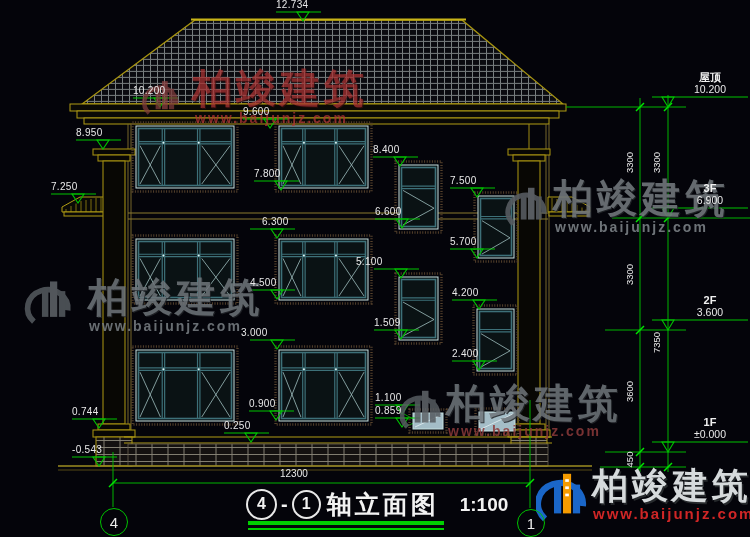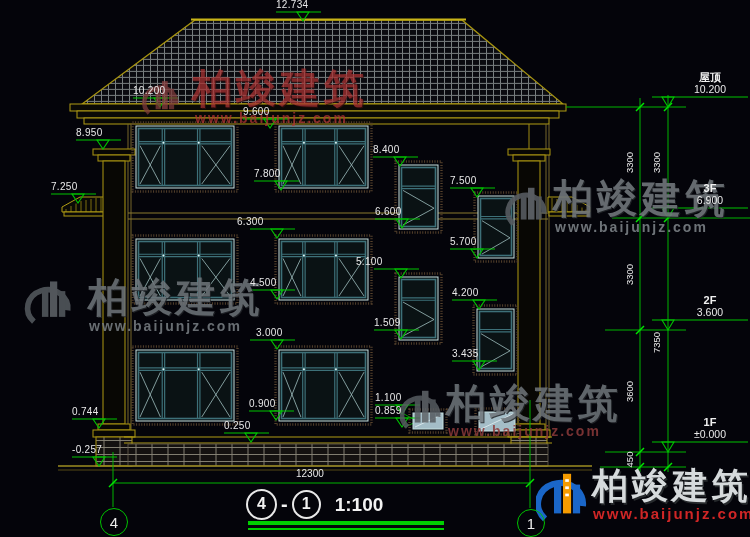--- a/index.html
+++ b/index.html
@@ -20,21 +20,21 @@
   .wm-gray .wm-w{color:#7a8085;}
   .wm-red .wm-c{color:#a93232;text-shadow:1px 1px 0 #3a0d0d;}
   .wm-red .wm-w{color:#b13434;}
   .bubble{position:absolute;width:26px;height:26px;border:1.6px solid #00c300;border-radius:50%;
           color:#ececec;font:15px "Liberation Sans",sans-serif;display:flex;align-items:center;justify-content:center;}
   #titlerow{position:absolute;left:246px;top:486px;height:36px;display:flex;align-items:center;gap:6px;color:#f2f2f2;}
   .tcirc{display:inline-flex;align-items:center;justify-content:center;width:27px;height:27px;
          border:2px solid #e8e8e8;border-radius:50%;font:bold 16px "Liberation Sans",sans-serif;}
   .tdash{font:bold 20px "Liberation Sans",sans-serif;margin:0 -2px;}
   .ttext{font:bold 25px/1 "Liberation Sans",sans-serif;letter-spacing:3px;}
-  .tscale{font:bold 19px/1 "Liberation Sans",sans-serif;margin-left:8px;}
+  .tscale{font:bold 19px/1 "Liberation Sans",sans-serif;margin-left:15px;}
   .bar1{position:absolute;left:248px;top:521px;width:196px;height:4px;background:#00cf00;}
   .bar2{position:absolute;left:248px;top:528px;width:196px;height:2px;background:#00cf00;}
 </style>
 </head>
 <body>
 
 <div id="canvas">
 
   <svg id="draw" width="750" height="537" viewBox="0 0 750 537">
     <defs>
@@ -383,55 +383,56 @@
   <div id="labels">
       <div class="lbl" style="left:276px;top:0px">12.734</div>
       <div class="lbl" style="left:133px;top:86px">10.200</div>
       <div class="lbl" style="left:243px;top:107px">9.600</div>
       <div class="lbl" style="left:76px;top:128px">8.950</div>
       <div class="lbl" style="left:373px;top:145px">8.400</div>
       <div class="lbl" style="left:254px;top:169px">7.800</div>
       <div class="lbl" style="left:450px;top:176px">7.500</div>
       <div class="lbl" style="left:51px;top:182px">7.250</div>
       <div class="lbl" style="left:375px;top:207px">6.600</div>
-      <div class="lbl" style="left:237px;top:217px">6.300</div>
+      <div class="lbl" style="left:262px;top:217px">6.300</div>
       <div class="lbl" style="left:450px;top:237px">5.700</div>
       <div class="lbl" style="left:356px;top:257px">5.100</div>
       <div class="lbl" style="left:250px;top:278px">4.500</div>
       <div class="lbl" style="left:452px;top:288px">4.200</div>
       <div class="lbl" style="left:374px;top:318px">1.509</div>
-      <div class="lbl" style="left:256px;top:328px">3.000</div>
-      <div class="lbl" style="left:452px;top:349px">3.435</div>
+      <div class="lbl" style="left:241px;top:328px">3.000</div>
+      <div class="lbl" style="left:452px;top:349px">2.400</div>
       <div class="lbl" style="left:375px;top:393px">1.100</div>
       <div class="lbl" style="left:249px;top:399px">0.900</div>
       <div class="lbl" style="left:375px;top:406px">0.859</div>
       <div class="lbl" style="left:72px;top:407px">0.744</div>
       <div class="lbl" style="left:224px;top:421px">0.250</div>
-      <div class="lbl" style="left:72px;top:445px">-0.257</div>
+      <div class="lbl" style="left:72px;top:445px">-0.543</div>
       <div class="flbl" style="left:674px;top:71px;width:72px">屋顶</div>
       <div class="fval" style="left:674px;top:84px;width:72px">10.200</div>
       <div class="flbl" style="left:674px;top:182px;width:72px">3F</div>
       <div class="fval" style="left:674px;top:195px;width:72px">6.900</div>
       <div class="flbl" style="left:674px;top:294px;width:72px">2F</div>
       <div class="fval" style="left:674px;top:307px;width:72px">3.600</div>
       <div class="flbl" style="left:674px;top:416px;width:72px">1F</div>
       <div class="fval" style="left:674px;top:429px;width:72px">±0.000</div>
       <div class="dimv" style="left:608px;top:157px">3300</div>
       <div class="dimv" style="left:608px;top:269px">3300</div>
       <div class="dimv" style="left:608px;top:386px">3600</div>
       <div class="dimv" style="left:608px;top:454px">450</div>
       <div class="dimv" style="left:635px;top:157px">3300</div>
       <div class="dimv" style="left:635px;top:337px">7350</div>
-      <div class="dimh" style="left:296px;top:469px">12300</div>
+      <div class="dimh" style="left:280px;top:469px">12300</div>
     </div>
 
   <div class="bubble" style="left:100px;top:508px">4</div>
   <div class="bubble" style="left:517px;top:509px">1</div>
 
   <div id="titlerow">
     <span class="tcirc">4</span>
     <span class="tdash">-</span>
     <span class="tcirc" style="width:25px;height:25px">1</span>
+    <span class="ttext">轴立面图</span>
     <span class="tscale">1:100</span>
   </div>
   <div class="bar1"></div>
   <div class="bar2"></div>
 </div>
 
 </body></html>

